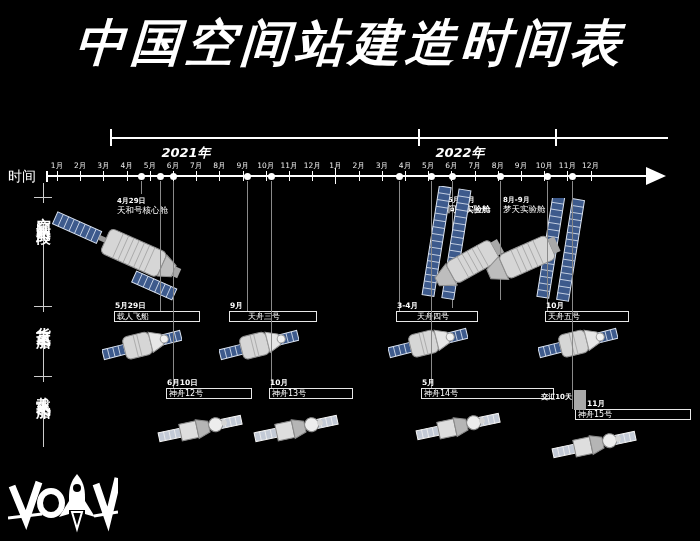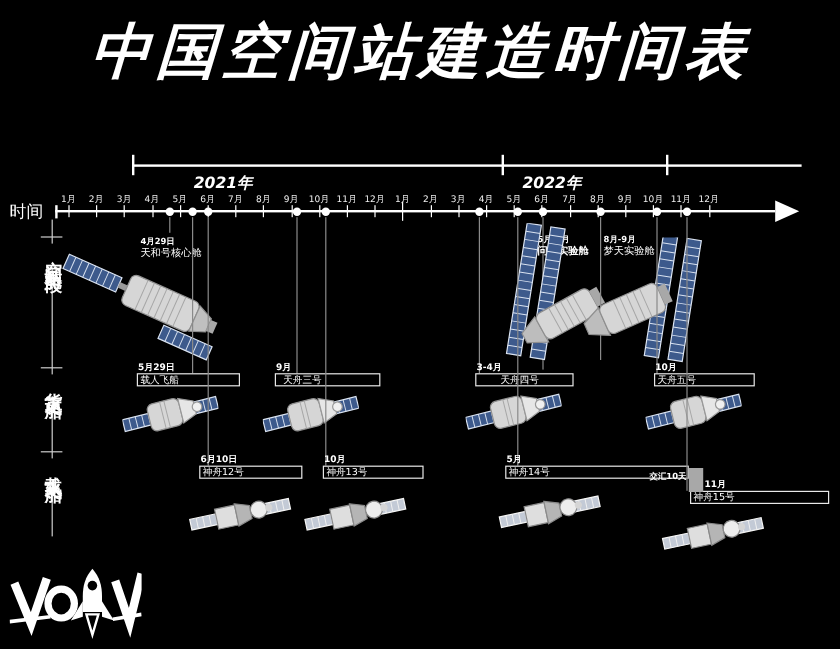--- a/index.html
+++ b/index.html
@@ -244,21 +244,21 @@
       <rect x="22" y="13" width="27" height="23" rx="5" fill="#d6d6d6" stroke="#8f8f8f"></rect>
           <line x1="33.666666666666664" y1="13" x2="33.666666666666664" y2="36" stroke="#a5a5a5" stroke-width="0.8"></line>
           <line x1="37.333333333333336" y1="13" x2="37.333333333333336" y2="36" stroke="#a5a5a5" stroke-width="0.8"></line>
       <polygon points="49,14 61,19 61,30 49,35" fill="#e6e6e6" stroke="#999"></polygon>
       <circle cx="63" cy="24.5" r="4" fill="#f0f0f0" stroke="#999"></circle>
         </g>
       </svg></div>
     <div style="position: absolute; left: 243.5px; top: 172.5px; width: 7px; height: 7px; border-radius: 50%; background: rgb(255, 255, 255);"></div>
     <div style="position: absolute; left: 247px; top: 181px; width: 1px; height: 130px; background: rgb(138, 138, 138);"></div>
     <div style="position: absolute; left: 230px; top: 301px; font-size: 7.5px; font-weight: bold; white-space: nowrap;">9月</div>
-    <div style="position: absolute; left: 229px; top: 311px; width: 88px; height: 11px; border: 1px solid rgb(232, 232, 232); box-sizing: border-box; font-size: 8px; line-height: 9px; padding-left: 6px; white-space: nowrap; overflow: hidden;">天舟三号</div>
+    <div style="position: absolute; left: 229px; top: 311px; width: 88px; height: 11px; border: 1px solid rgb(232, 232, 232); box-sizing: border-box; font-size: 8px; line-height: 9px; padding-left: 18px; white-space: nowrap; overflow: hidden;">天舟三号</div>
     <div style="position: absolute; left: 219px; top: 320px; width: 80px; height: 50px;"><svg width="80" height="50" viewBox="0 0 80 50">
     <g transform="rotate(-14 40 25)">
           <rect x="0" y="20" width="22" height="10" fill="#3d5a8c" stroke="#d9e2f0" stroke-width="1"></rect>
           <line x1="5.5" y1="20" x2="5.5" y2="30" stroke="#d9e2f0" stroke-width="0.8"></line>
           <line x1="11" y1="20" x2="11" y2="30" stroke="#d9e2f0" stroke-width="0.8"></line>
           <line x1="16.5" y1="20" x2="16.5" y2="30" stroke="#d9e2f0" stroke-width="0.8"></line>
           <rect x="58" y="20" width="22" height="10" fill="#3d5a8c" stroke="#d9e2f0" stroke-width="1"></rect>
           <line x1="63.5" y1="20" x2="63.5" y2="30" stroke="#d9e2f0" stroke-width="0.8"></line>
           <line x1="69" y1="20" x2="69" y2="30" stroke="#d9e2f0" stroke-width="0.8"></line>
           <line x1="74.5" y1="20" x2="74.5" y2="30" stroke="#d9e2f0" stroke-width="0.8"></line>
@@ -347,21 +347,21 @@
           <line x1="80.5" y1="24" x2="80.5" y2="33" stroke="#f0f0f0" stroke-width="0.8"></line>
       <rect x="24" y="20" width="17" height="17" fill="#dedede" stroke="#8a8a8a"></rect>
       <polygon points="41,19 53,23 53,34 41,38" fill="#b5b5b5" stroke="#8a8a8a"></polygon>
       <rect x="53" y="21" width="14" height="14" rx="7" fill="#ededed" stroke="#8a8a8a"></rect>
       <circle cx="68.5" cy="28" r="3" fill="#d5d5d5"></circle>
         </g>
       </svg></div>
     <div style="position: absolute; left: 427.5px; top: 172.5px; width: 7px; height: 7px; border-radius: 50%; background: rgb(255, 255, 255);"></div>
     <div style="position: absolute; left: 431px; top: 181px; width: 1px; height: 207px; background: rgb(138, 138, 138);"></div>
     <div style="position: absolute; left: 422px; top: 378px; font-size: 7.5px; font-weight: bold; white-space: nowrap;">5月</div>
-    <div style="position: absolute; left: 421px; top: 388px; width: 153px; height: 11px; border: 1px solid rgb(232, 232, 232); box-sizing: border-box; font-size: 8px; line-height: 9px; padding-left: 2px; white-space: nowrap; overflow: hidden;">神舟14号</div>
+    <div style="position: absolute; left: 421px; top: 388px; width: 133px; height: 11px; border: 1px solid rgb(232, 232, 232); box-sizing: border-box; font-size: 8px; line-height: 9px; padding-left: 2px; white-space: nowrap; overflow: hidden;">神舟14号</div>
     <div style="position: absolute; left: 414px; top: 398px; width: 88px; height: 56px;"><svg width="88" height="56" viewBox="0 0 88 56">
     <g transform="rotate(-12 44 28)">
           <rect x="2" y="24" width="22" height="9" fill="#c3cad6" stroke="#f5f5f5" stroke-width="1"></rect>
           <line x1="7.5" y1="24" x2="7.5" y2="33" stroke="#f0f0f0" stroke-width="0.8"></line>
           <line x1="13" y1="24" x2="13" y2="33" stroke="#f0f0f0" stroke-width="0.8"></line>
           <line x1="18.5" y1="24" x2="18.5" y2="33" stroke="#f0f0f0" stroke-width="0.8"></line>
           <rect x="64" y="24" width="22" height="9" fill="#c3cad6" stroke="#f5f5f5" stroke-width="1"></rect>
           <line x1="69.5" y1="24" x2="69.5" y2="33" stroke="#f0f0f0" stroke-width="0.8"></line>
           <line x1="75" y1="24" x2="75" y2="33" stroke="#f0f0f0" stroke-width="0.8"></line>
           <line x1="80.5" y1="24" x2="80.5" y2="33" stroke="#f0f0f0" stroke-width="0.8"></line>

